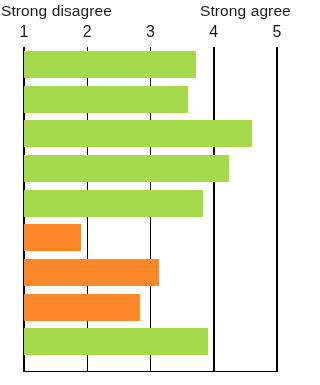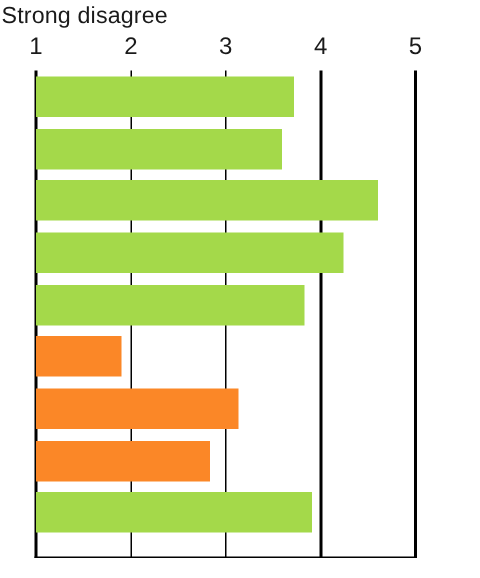--- a/index.html
+++ b/index.html
@@ -95,20 +95,21 @@
     height: 100%;
   }
 </style>
 </head>
 <body>
 
 <div id="chart-root">
 
   <div class="endpoint-label" id="label-low">Strong disagree</div>
 
+  <div class="endpoint-label" id="label-high">Strong agree</div>
 
   <div id="tick-label-row">
       <div class="tick-label" style="left: 24px;">1</div>
       <div class="tick-label" style="left: 87.25px;">2</div>
       <div class="tick-label" style="left: 150.5px;">3</div>
       <div class="tick-label" style="left: 213.75px;">4</div>
       <div class="tick-label" style="left: 277px;">5</div>
     </div>
 
   <div id="plot-area">

